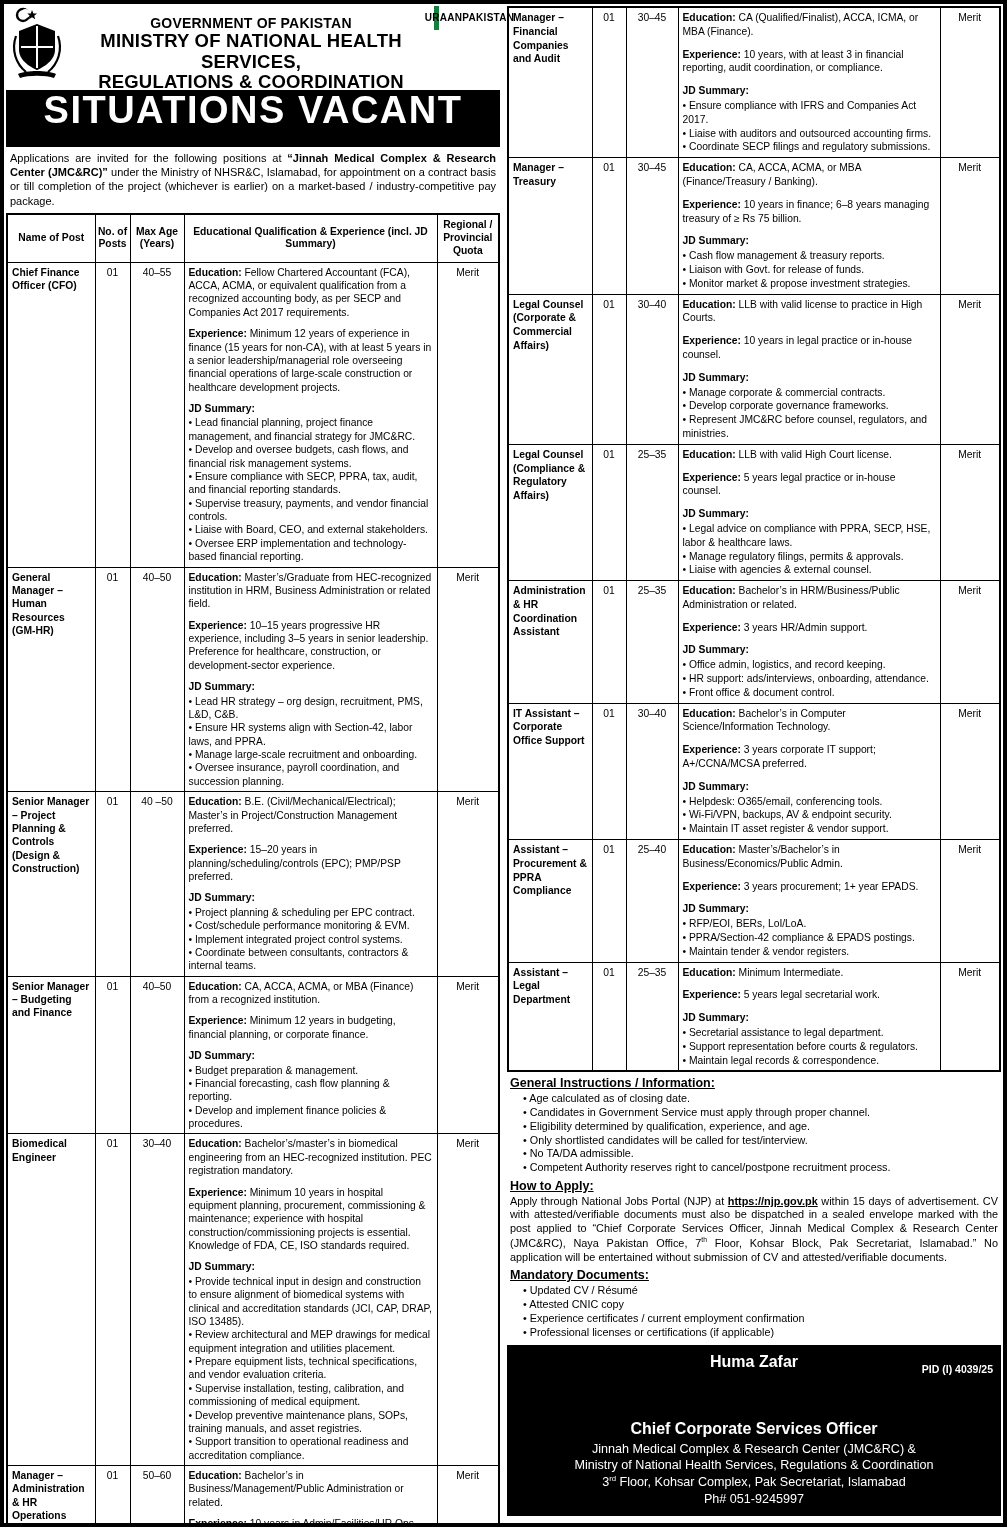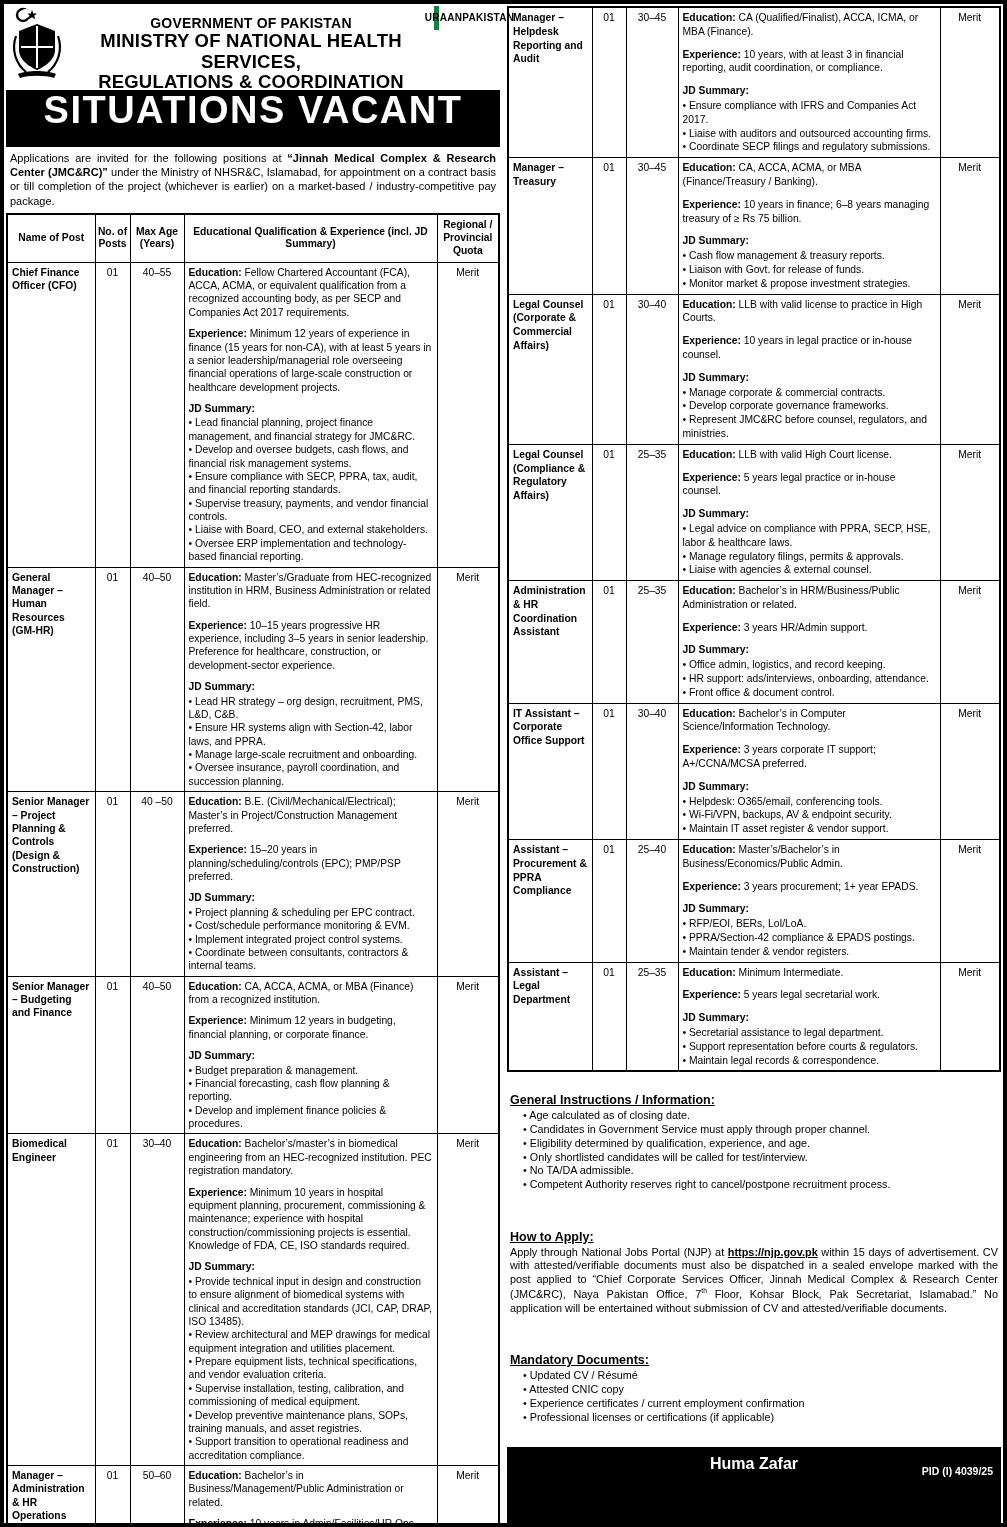--- a/index.html
+++ b/index.html
@@ -30,21 +30,21 @@
   .name-cell { font-weight:bold; }
   .center { text-align:center; }
   .cell-para { margin-bottom:8px; }
   .jd-label { margin-bottom:1px; }
   .jd-bullet::before { content:"• "; }
   
   .right-col .jobs th, .right-col .jobs td { line-height:1.34; }
   .right-col .cell-para { margin-bottom:9px; }
 
   
-  .section { padding:17px 3px; }
+  .section { padding:0 3px; }
   .sec-heading { font-size:12.5px; font-weight:bold; text-decoration:underline; margin:4px 0 2px; }
   .bullet-list { padding-left:13px; }
   .bullet-item { font-size:10.8px; line-height:1.27; }
   .bullet-item::before { content:"• "; }
   .howto-text { font-size:10.9px; line-height:1.27; text-align:justify; }
   .link { font-weight:bold; text-decoration:underline; }
   sup { font-size:62%; vertical-align:super; }
 
   
   .footer { background:#000; color:#fff; text-align:center; position:relative;
@@ -211,21 +211,21 @@
     <table class="jobs">
       <colgroup>
           <col style="width:84px">
           <col style="width:34px">
           <col style="width:52px">
           <col>
           <col style="width:60px">
         </colgroup>
       <tbody id="right-tbody">
           <tr>
-            <td class="name-cell">Manager – Helpdesk Reporting and Audit</td>
+            <td class="name-cell">Manager – Financial Companies and Audit</td>
             <td class="center">01</td>
             <td class="center">30–45</td>
             <td class="edu-cell">
               <p class="cell-para"><b>Education:</b> CA (Qualified/Finalist), ACCA, ICMA, or MBA (Finance).</p>
               <p class="cell-para"><b>Experience:</b> 10 years, with at least 3 in financial reporting, audit coordination, or compliance.</p>
               <p class="jd-label"><b>JD Summary:</b></p>
               <div class="jd-bullet">Ensure compliance with IFRS and Companies Act 2017.</div>
               <div class="jd-bullet">Liaise with auditors and outsourced accounting firms.</div>
               <div class="jd-bullet">Coordinate SECP filings and regulatory submissions.</div>
             </td>

